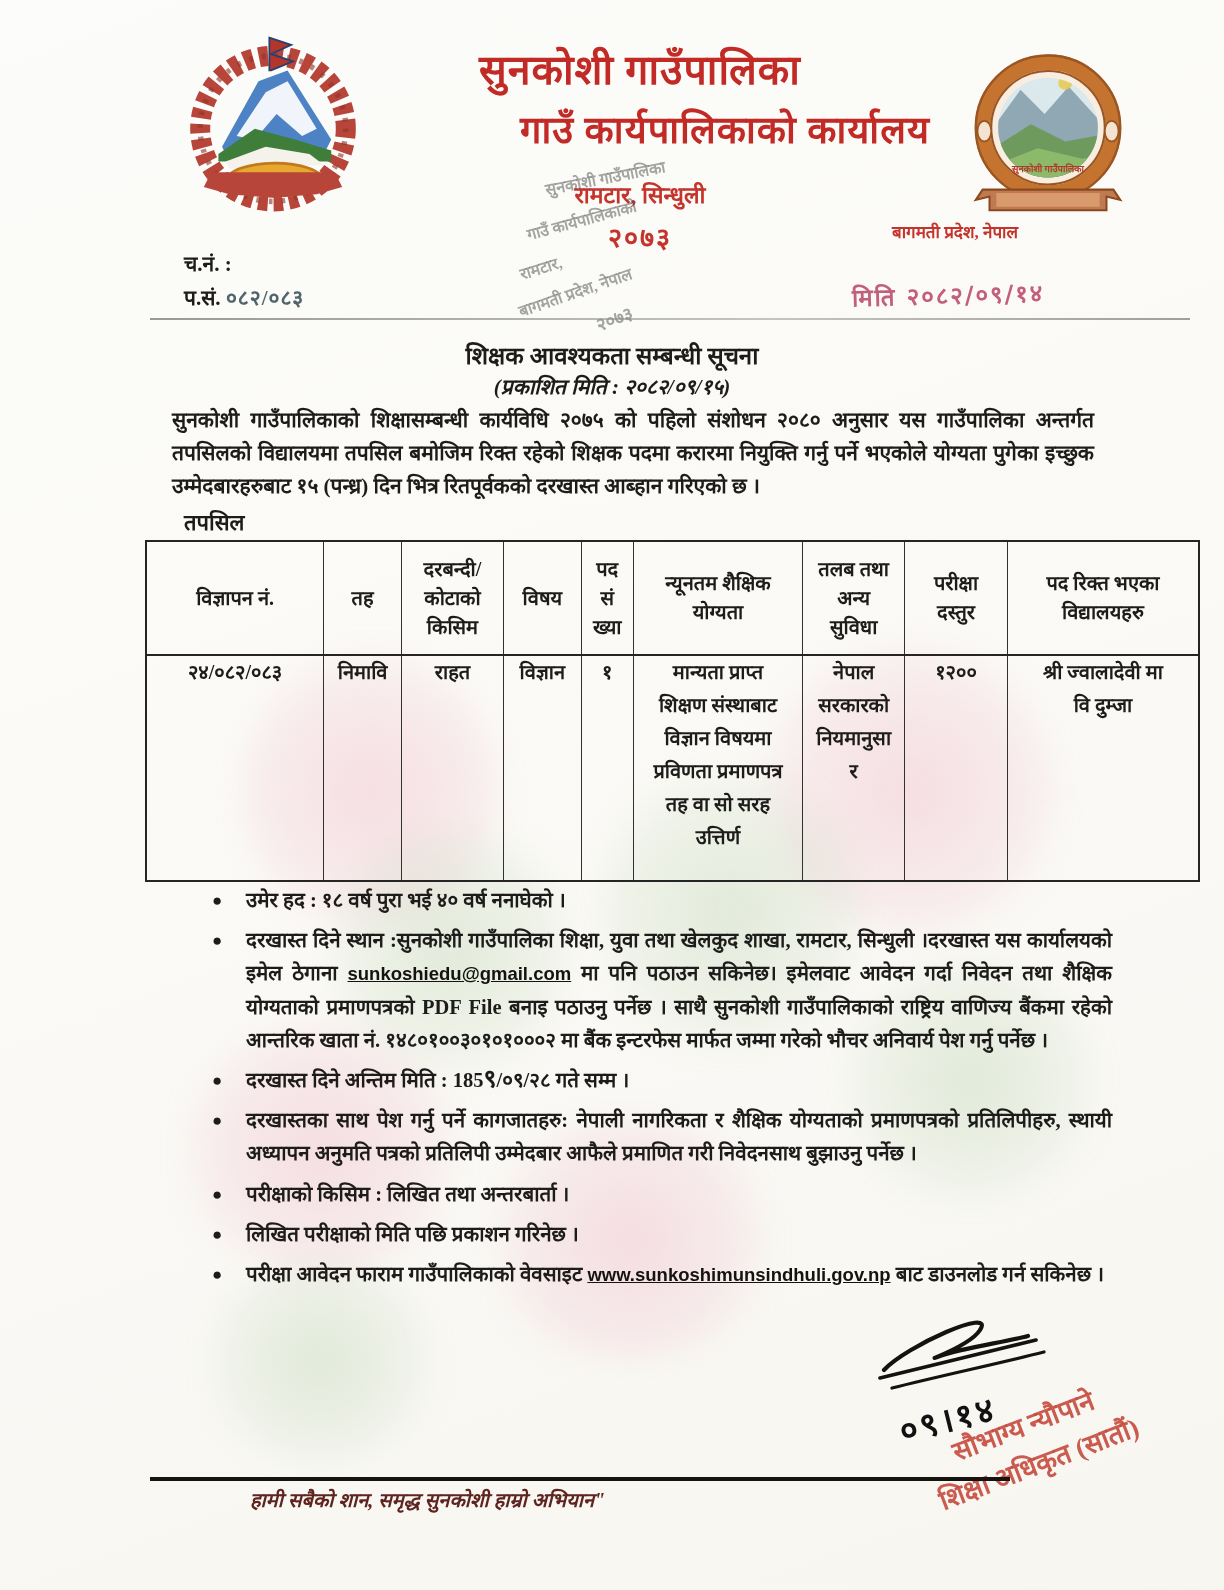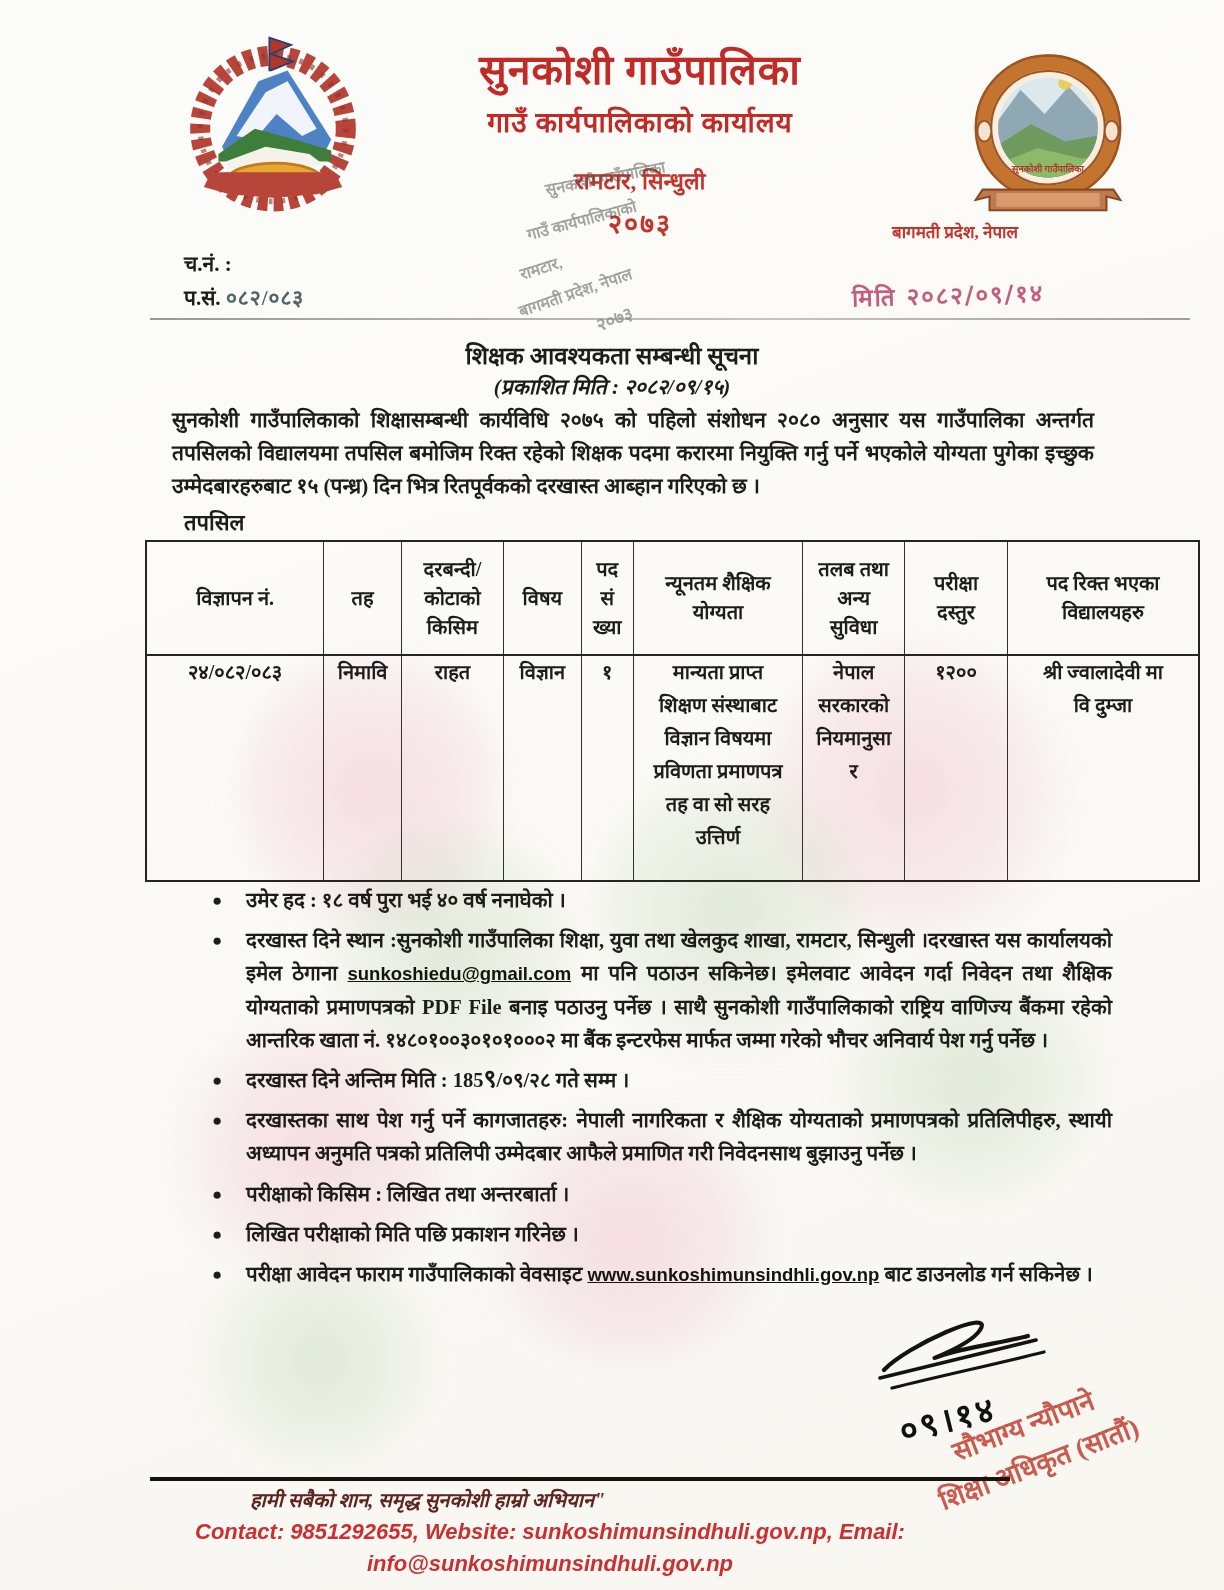--- a/index.html
+++ b/index.html
@@ -11,21 +11,21 @@
   }
   
   .wm{position:absolute;border-radius:50%;filter:blur(14px);pointer-events:none;}
   .wm.pink{background:radial-gradient(circle,rgba(238,178,196,.38) 0%,rgba(238,178,196,.18) 55%,rgba(238,178,196,0) 75%);}
   .wm.green{background:radial-gradient(circle,rgba(176,204,162,.32) 0%,rgba(176,204,162,.14) 55%,rgba(176,204,162,0) 75%);}
   
   .emblem{position:absolute;left:178px;top:34px;width:190px;height:182px;}
   .mun-logo{position:absolute;left:962px;top:52px;width:172px;height:172px;}
   .title-block{position:absolute;left:350px;top:40px;width:580px;text-align:center;}
   .title-1{font-size:41px;font-weight:700;color:#c22a26;letter-spacing:1px;}
-  .title-2{font-size:28px;font-weight:700;color:#c22a26;margin-top:6px;letter-spacing:1px;}
+  .title-2{font-size:38px;font-weight:700;color:#c22a26;margin-top:6px;letter-spacing:1px;text-align:right;}
   .title-addr{font-size:23px;font-weight:700;color:#c5342c;margin-top:24px;}
   .title-year{font-size:27px;font-weight:700;color:#c5342c;margin-top:8px;letter-spacing:2px;}
   .stamp-ghost{
     position:absolute;left:505px;top:158px;width:300px;
     transform:rotate(-17deg);color:rgba(82,82,82,.52);
     font-size:16px;font-weight:600;line-height:1.9;pointer-events:none;
   }
   .stamp-ghost div{white-space:nowrap;}
   .sg0{margin-left:58px;transform:rotate(6deg);}
   .sg1{margin-left:28px;transform:rotate(2deg);}
@@ -237,38 +237,34 @@
     <div class="bullet">
       <span class="dot">●</span>
       <span class="txt">परीक्षाको किसिम :  लिखित तथा अन्तरबार्ता ।</span>
     </div>
     <div class="bullet">
       <span class="dot">●</span>
       <span class="txt">लिखित परीक्षाको मिति पछि प्रकाशन गरिनेछ ।</span>
     </div>
     <div class="bullet">
       <span class="dot">●</span>
-      <span class="txt"><span>परीक्षा आवेदन फाराम गाउँपालिकाको वेवसाइट </span><a class="doc-link" href="#">www.sunkoshimunsindhli.gov.np</a><span> बाट डाउनलोड गर्न सकिनेछ ।</span></span>
+      <span class="txt"><span>परीक्षा आवेदन फाराम गाउँपालिकाको वेवसाइट </span><a class="doc-link" href="#">www.sunkoshimunsindhuli.gov.np</a><span> बाट डाउनलोड गर्न सकिनेछ ।</span></span>
     </div>
   </div>
 
   <div class="sig-wrap">
     <svg class="sig-svg" width="185" height="78" viewBox="0 0 185 78">
       <path d="M6 58 C 28 34, 118 -6, 102 18 C 92 34, 40 52, 62 44 C 84 36, 128 30, 150 24" fill="none" stroke="#15130f" stroke-width="4.2" stroke-linecap="round"></path>
       <path d="M2 66 C 50 54, 110 40, 158 28" fill="none" stroke="#15130f" stroke-width="3.6" stroke-linecap="round"></path>
       <path d="M14 76 C 62 64, 118 52, 166 40" fill="none" stroke="#15130f" stroke-width="3.2" stroke-linecap="round"></path>
     </svg>
     <div class="sig-num">०९।१४</div>
   </div>
 
   <div class="stamp-red">
     <div class="l1">सौभाग्य न्यौपाने</div>
     <div class="l2">शिक्षा अधिकृत (सातौं)</div>
   </div>
 
   <div class="rule-bottom"></div>
   <div class="tagline">हामी सबैको शान, समृद्ध सुनकोशी हाम्रो अभियान"</div>
-  <div class="contact">
-    <div>Contact: 9851292655, Website: sunkoshimunsindhuli.gov.np, Email:</div>
-    <div>info@sunkoshimunsindhuli.gov.np</div>
-  </div>
 
 </div>
 
 </body></html>

